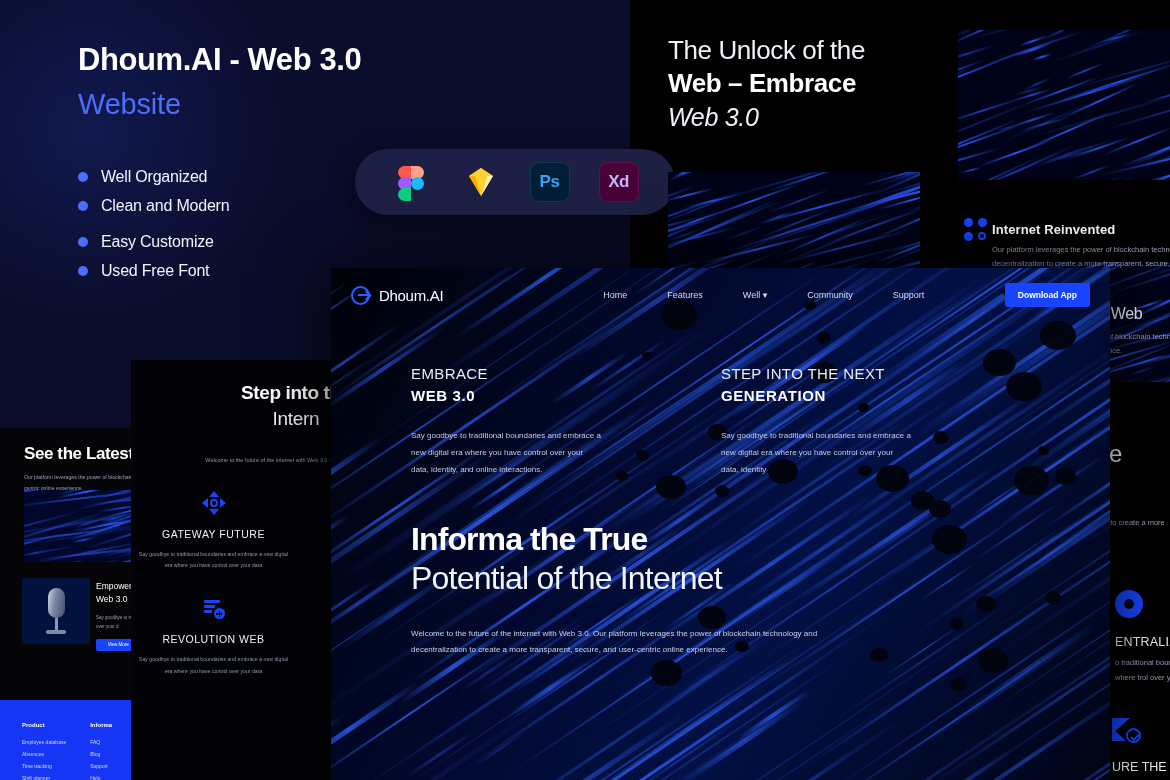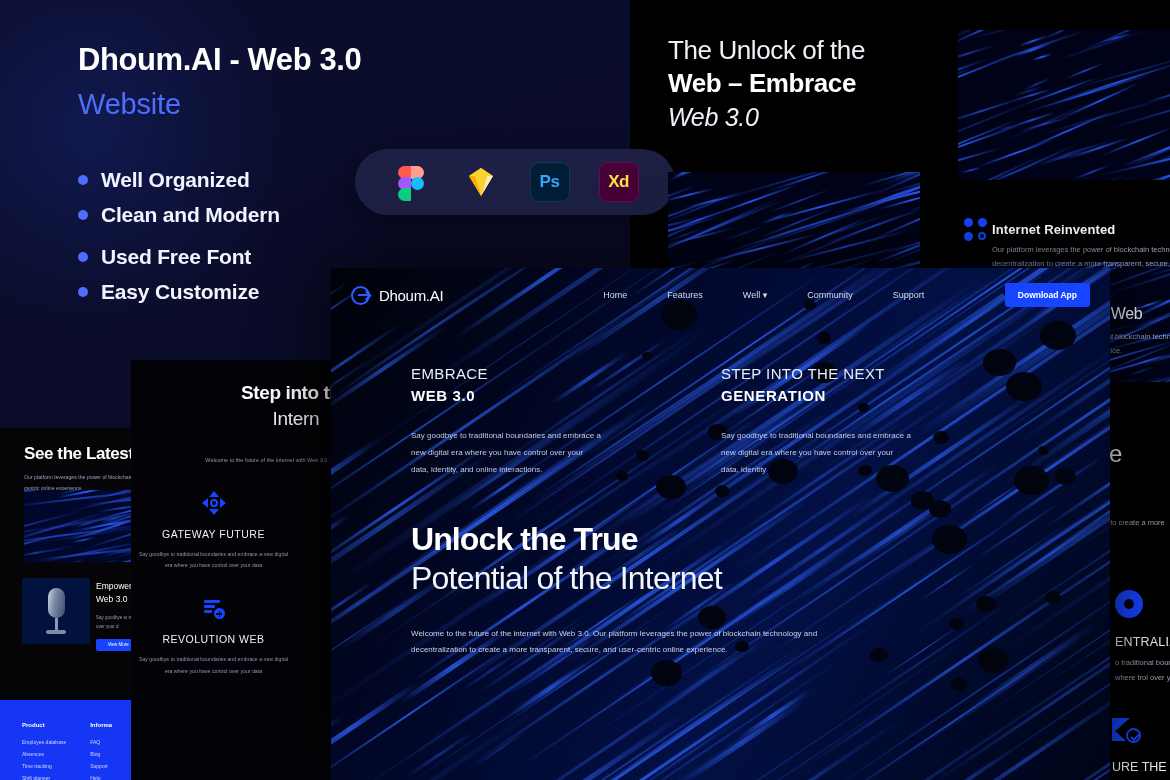--- a/index.html
+++ b/index.html
@@ -21,40 +21,40 @@
 
   
   .promo { position:absolute; left:78px; top:42px; width:380px; }
   .promo h1 { font-size:31px; font-weight:700; color:#fff; letter-spacing:-.4px; line-height:1.15; }
   .promo h2 { font-size:29px; font-weight:500; color:#4d6dff; letter-spacing:-.2px; margin-top:10px; }
 
   .bullets { position:absolute; left:78px; top:168px; }
   .bullets .grp { margin-bottom:18px; }
   .b-item { display:flex; align-items:center; gap:13px; margin-bottom:11px; }
   .dot { width:10px; height:10px; border-radius:50%; background:#4d6dff; flex:none; }
-  .b-item span.txt { font-size:21px; color:#f2f4ff; font-weight:700; letter-spacing:-.2px; }
+  .b-item span.txt { font-size:16px; color:#f2f4ff; font-weight:400; letter-spacing:-.2px; }
 
   
   .pill { position:absolute; left:355px; top:149px; width:320px; height:66px; border-radius:33px;
           background:rgba(32,34,72,.92); display:flex; align-items:center; justify-content:space-around;
           padding:0 22px; box-shadow:0 8px 30px rgba(0,0,0,.45); }
   .ico { width:40px; height:40px; position:relative; flex:none; }
 
   
   .fig i { position:absolute; display:block; }
   .fig .f1 { width:13px; height:13px; left:6px; top:4px;  background:#ff5b4d; border-radius:6.5px 0 0 6.5px; }
   .fig .f2 { width:13px; height:13px; left:19px; top:4px; background:#ff9e8a; border-radius:0 6.5px 6.5px 0; }
   .fig .f3 { width:13px; height:13px; left:6px; top:15px; background:#a259ff; border-radius:6.5px 0 0 6.5px; }
   .fig .f4 { width:13px; height:13px; left:19px; top:15px; background:#1abcfe; border-radius:50%; }
   .fig .f5 { width:13px; height:13px; left:6px; top:26px; background:#0acf83; border-radius:6.5px 0 0 6.5px; }
 
   .ps, .xd { border-radius:9px; display:flex; align-items:center; justify-content:center;
              font-size:17px; font-weight:700; letter-spacing:-.5px; }
   .ps { background:#001e36; color:#31a8ff; border:1.5px solid #0b3a5c; }
-  .xd { background:#470137; color:#fde047; border:1.5px solid #6a0a53; }
+  .xd { background:#470137; color:#c4b5fd; border:1.5px solid #6a0a53; }
 
   
   .hero-r { position:absolute; left:668px; top:34px; width:300px; }
   .hero-r .l1 { font-size:26px; color:#eef1f8; font-weight:400; letter-spacing:-.4px; line-height:1.28; }
   .hero-r .l2 { font-size:26px; color:#fff; font-weight:700; letter-spacing:-.4px; line-height:1.28; }
   .hero-r .l3 { font-size:25px; color:#eef1f8; font-weight:400; font-style:italic; letter-spacing:-.3px; line-height:1.28; }
 
   .fiber-a { position:absolute; left:958px; top:30px; width:212px; height:150px; overflow:hidden;
              background:#000318; }
   .fiber-b { position:absolute; left:668px; top:172px; width:252px; height:100px; overflow:hidden;
@@ -228,25 +228,25 @@
         <span class="txt">Well Organized</span>
       </div>
       <div class="b-item">
         <span class="dot"></span>
         <span class="txt">Clean and Modern</span>
       </div>
     </div>
     <div class="grp">
       <div class="b-item">
         <span class="dot"></span>
-        <span class="txt">Used Free Font</span>
+        <span class="txt">Easy Customize</span>
       </div>
       <div class="b-item">
         <span class="dot"></span>
-        <span class="txt">Easy Customize</span>
+        <span class="txt">Used Free Font</span>
       </div>
     </div>
   </div>
 
   <div class="pill">
     <div class="ico fig">
       <i class="f1"></i>
         <i class="f2"></i>
         <i class="f3"></i>
         <i class="f4"></i>
@@ -962,20 +962,20 @@
         <div class="p">Say goodbye to traditional boundaries and embrace a new digital era where you have control over your data, identity, and online interactions.</div>
       </div>
       <div class="ca">
         <div class="h1">STEP INTO THE NEXT</div>
         <div class="h2">GENERATION</div>
         <div class="p">Say goodbye to traditional boundaries and embrace a new digital era where you have control over your data, identity</div>
       </div>
     </div>
 
     <div class="big">
-      <div class="bl1">Unlock the True</div>
+      <div class="bl1">Informa the True</div>
       <div class="bl2">Potential of the Internet</div>
       <div class="bp">Welcome to the future of the internet with Web 3.0. Our platform leverages the power of blockchain technology and decentralization to create a more transparent, secure, and user-centric online experience.</div>
     </div>
 
   </div>
 
 </div>
 
 </body></html>

